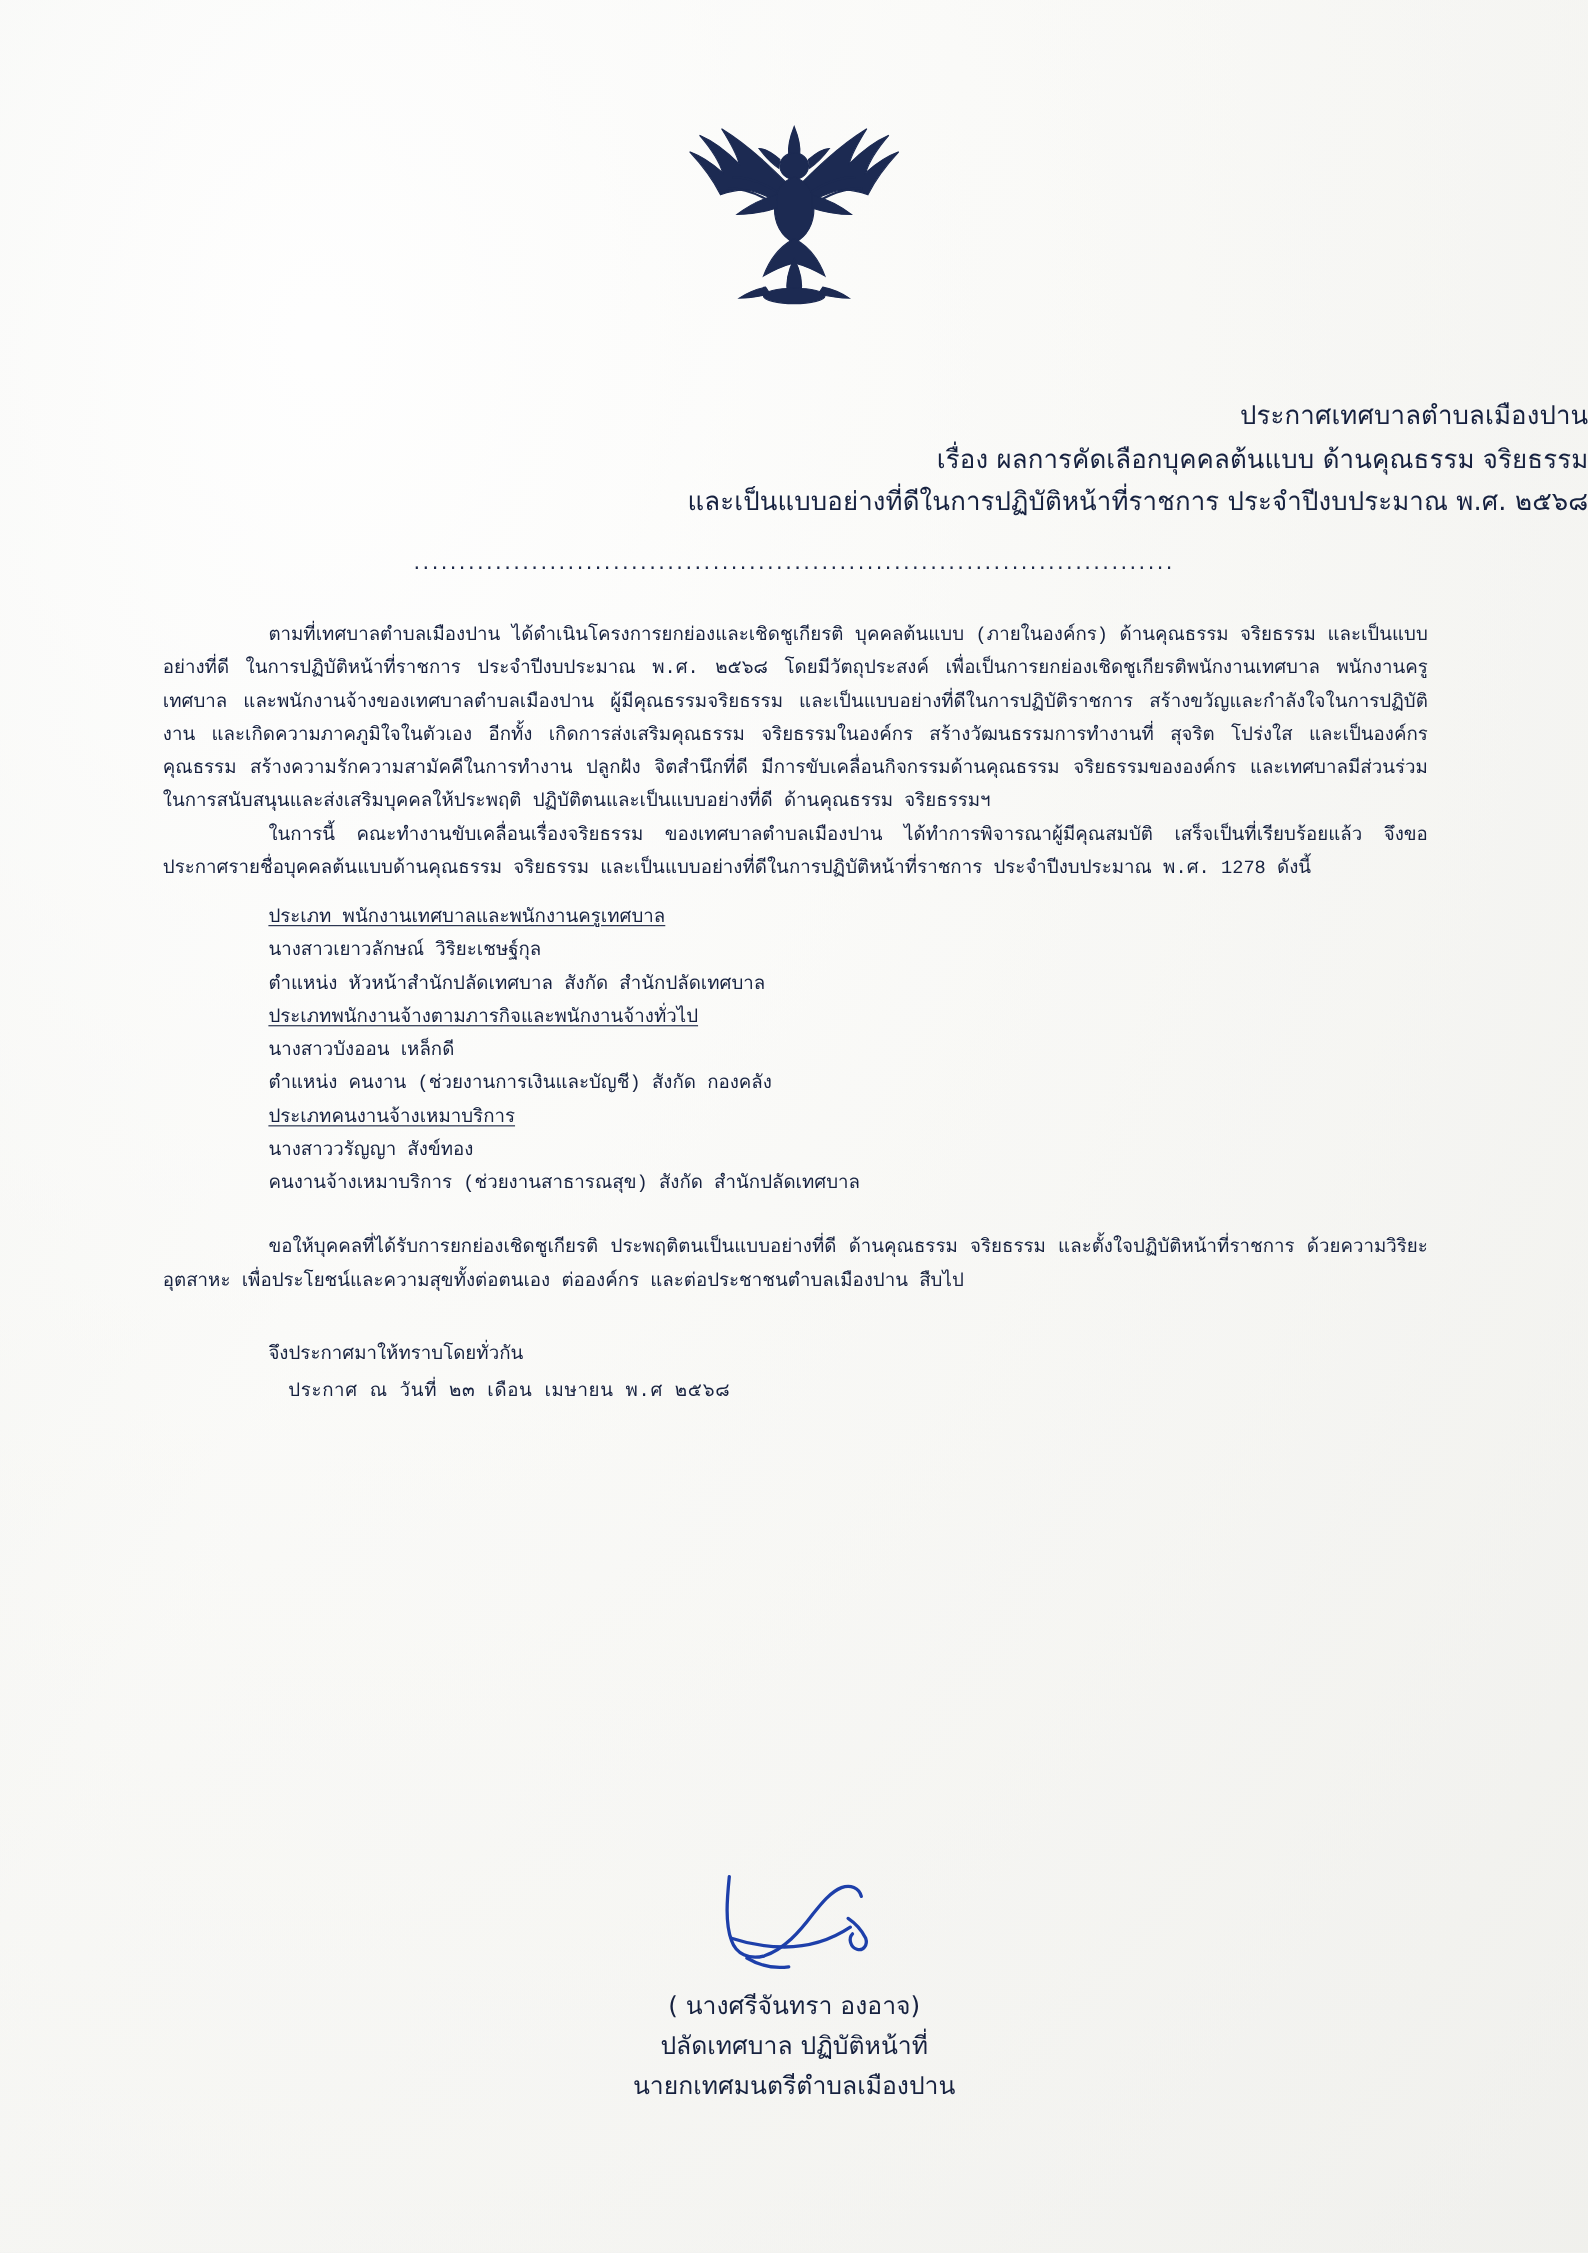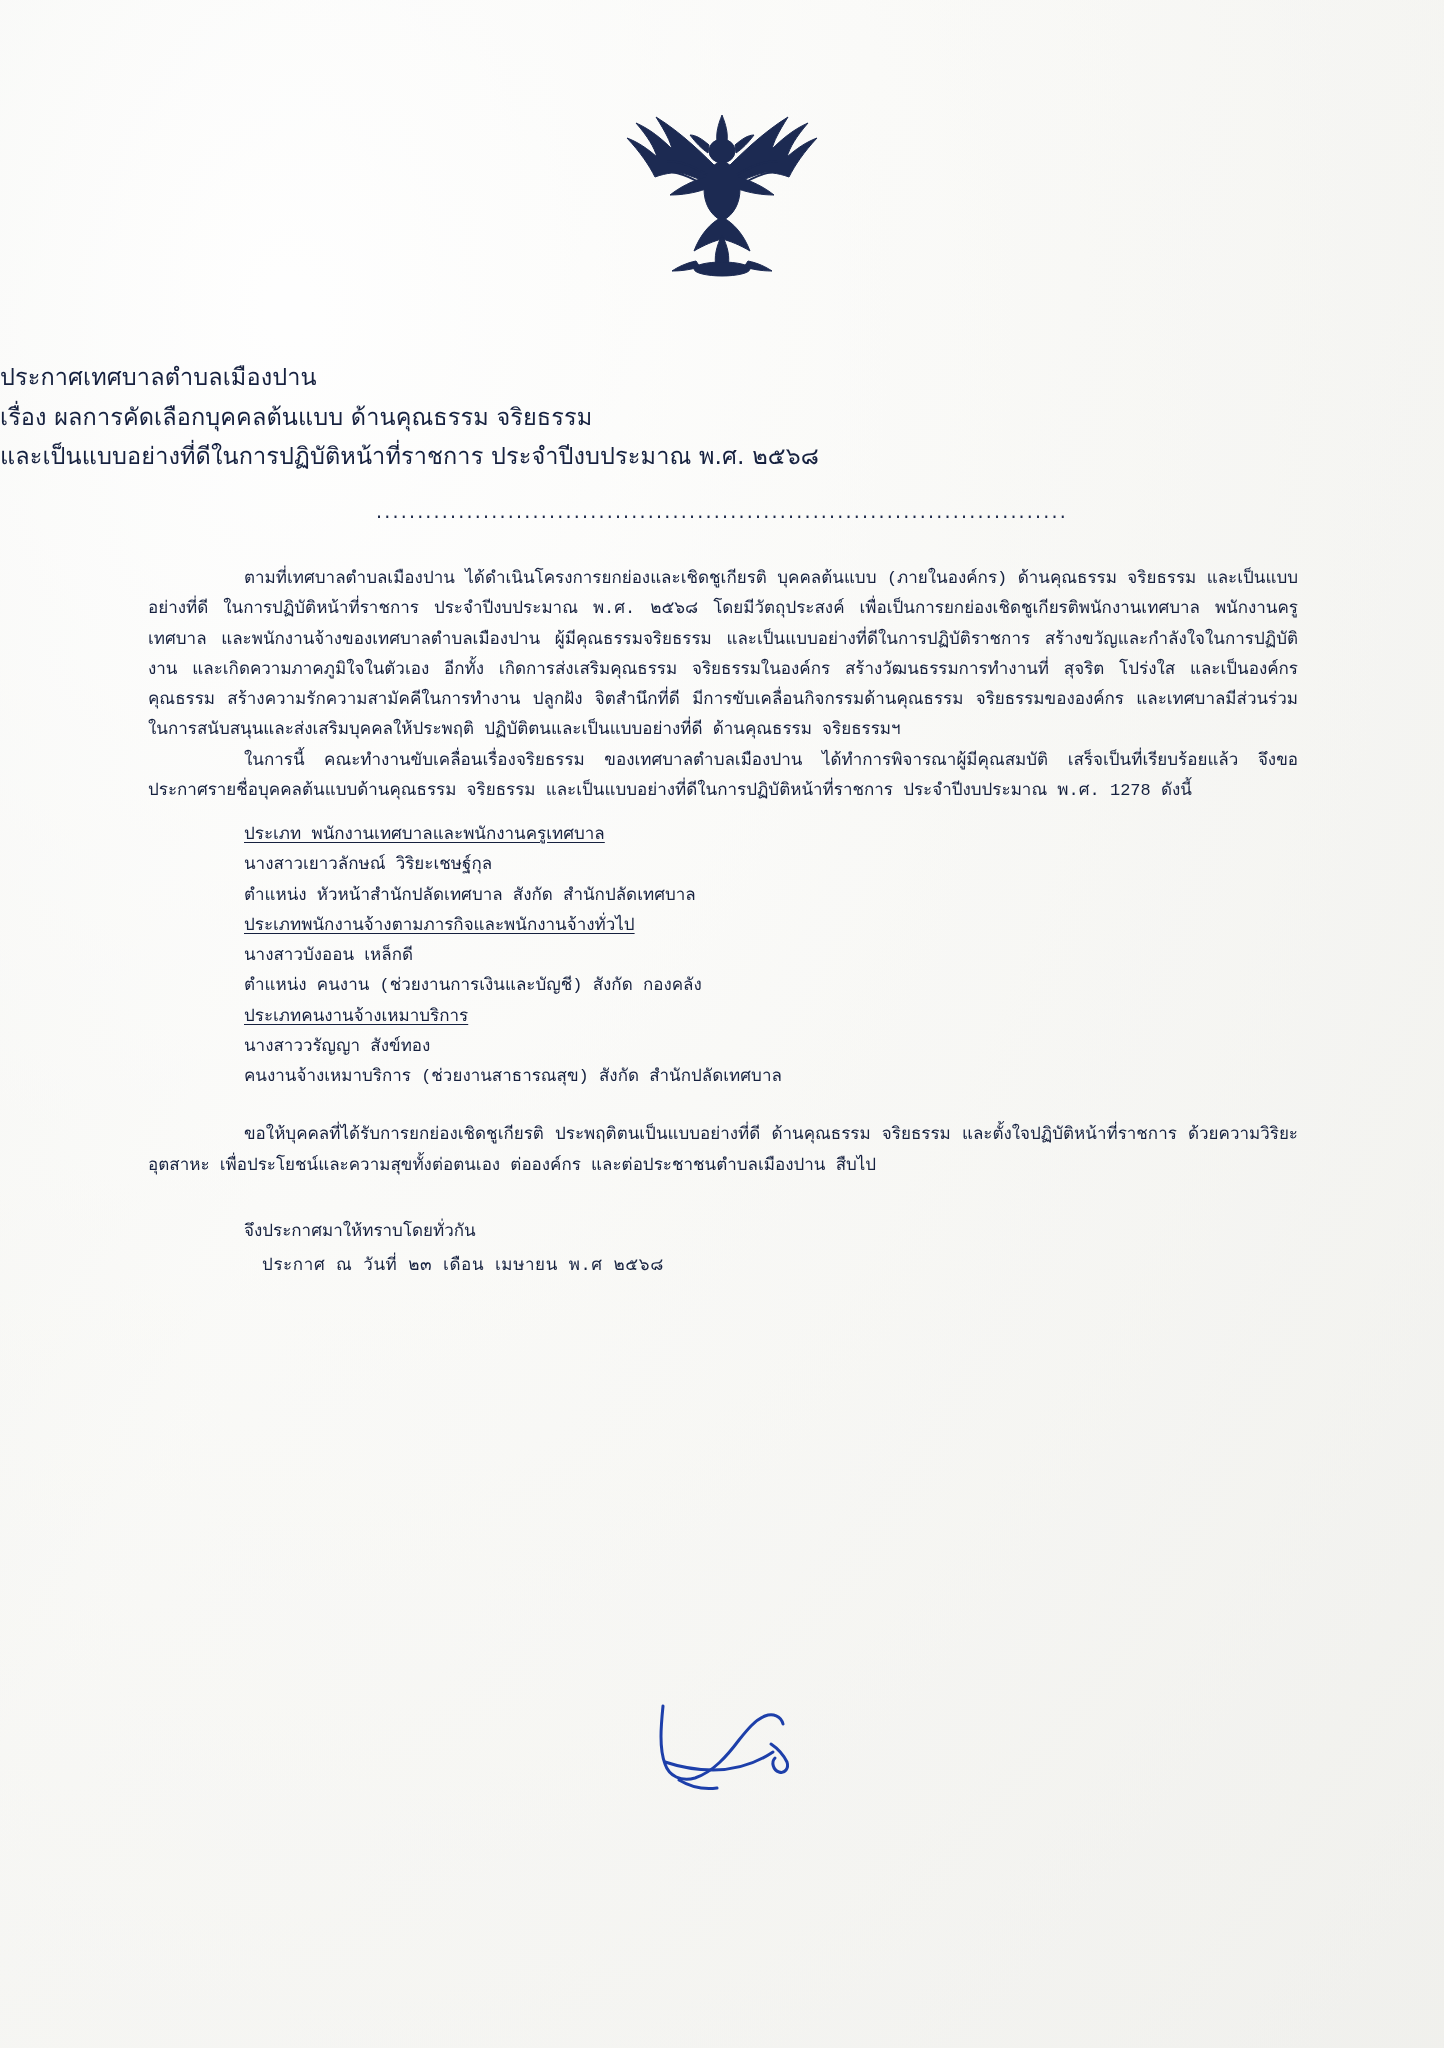--- a/index.html
+++ b/index.html
@@ -47,21 +47,21 @@
     height: 190px;
     display: inline-block;
   }
 
   
   .heading {
     position: absolute;
     top: 360px;
     left: 0;
     width: 100%;
-    text-align: left;
+    text-align: right;
     line-height: 1.52;
     font-size: 23.5px;
     letter-spacing: 0.1px;
   }
   .heading div { margin: 0 0 4px 0; }
 
   .dotline {
     position: absolute;
     top: 500px;
     left: 0;
@@ -220,16 +220,21 @@
 
     <div class="sig-area">
       <svg class="sig-svg" viewBox="0 0 230 110" aria-hidden="true">
         <g fill="none" stroke="#1d3faa" stroke-width="3" stroke-linecap="round" stroke-linejoin="round">
           <path d="M42 6 C 40 26, 38 48, 44 64 C 48 76, 60 82, 74 78 C 92 72, 106 56, 118 40 C 126 30, 134 20, 144 16 C 152 13, 160 16, 162 24"></path>
           <path d="M44 62 C 56 66, 74 70, 92 70 C 112 70, 134 64, 152 52"></path>
           <path d="M150 44 C 156 48, 162 54, 166 62 C 168 68, 164 74, 158 72 C 152 70, 150 62, 154 58"></path>
           <path d="M58 80 C 68 86, 82 90, 96 88"></path>
         </g>
       </svg>
+      <div class="sig-lines">
+        <div>( นางศรีจันทรา  องอาจ)</div>
+        <div>ปลัดเทศบาล ปฏิบัติหน้าที่</div>
+        <div>นายกเทศมนตรีตำบลเมืองปาน</div>
+      </div>
     </div>
 
   </div>
 </div>
 
 </body></html>

